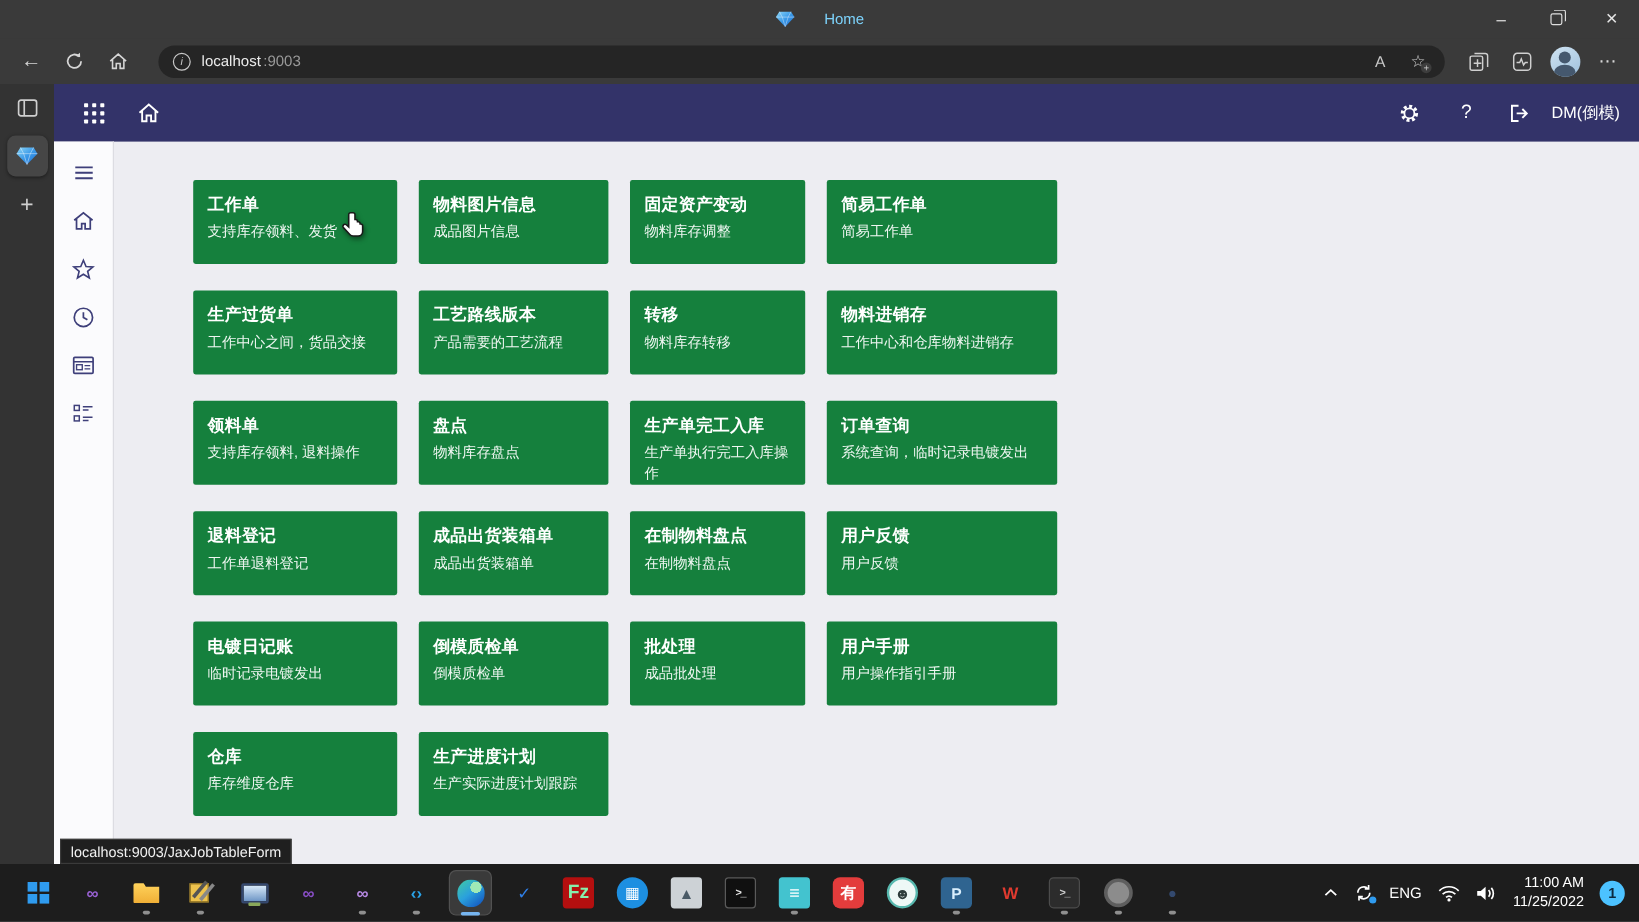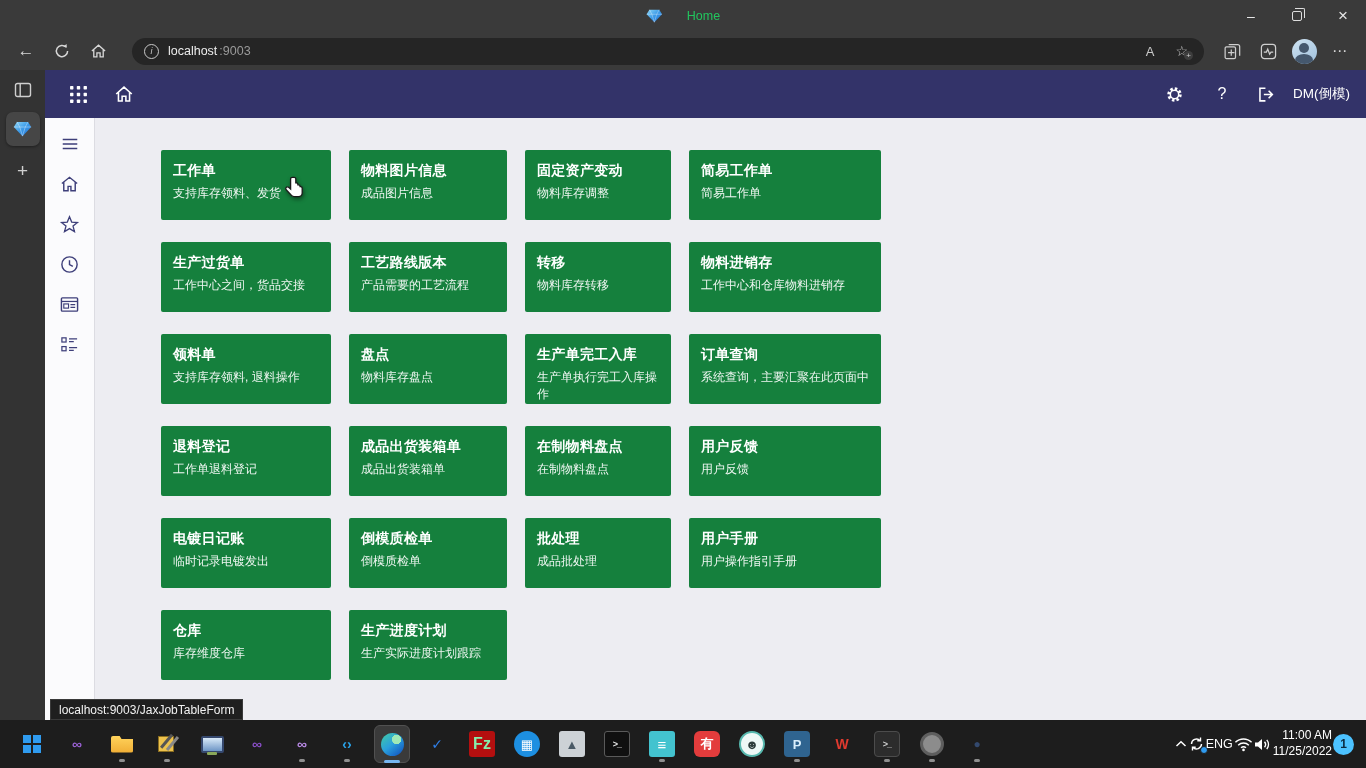--- a/index.html
+++ b/index.html
@@ -2,21 +2,21 @@
 <html><head>
 <meta charset="utf-8">
 <style>
   *{margin:0;padding:0;box-sizing:border-box;font-family:"Liberation Sans","DejaVu Sans",sans-serif;}
   html,body{width:1366px;height:768px;overflow:hidden;background:#222;}
   .screen{position:relative;width:1366px;height:768px;background:#3a3a3a;overflow:hidden;}
 
   
   .titlebar{position:absolute;top:0;left:0;right:0;height:32px;background:#3a3a3a;}
   .tabtitle{position:absolute;left:50%;top:0;height:32px;transform:translateX(-50%);
-            display:flex;align-items:center;gap:24px;color:#22c55e;font-size:12.5px;}
+            display:flex;align-items:center;gap:24px;color:#7dd3fc;font-size:12.5px;}
   .winctl{position:absolute;right:0;top:0;height:32px;display:flex;}
   .winbtn{width:46px;height:32px;display:flex;align-items:center;justify-content:center;color:#e6e6e6;font-size:14px;}
   .restore-box{width:10px;height:10px;border:1.2px solid #dedede;border-radius:2px;position:relative;}
   .restore-box::before{content:"";position:absolute;left:2px;top:-4px;width:9px;height:9px;border:1.2px solid #dedede;border-left:none;border-bottom:none;border-radius:0 2px 0 0;}
   .closex{font-size:17px;font-weight:400;}
 
   
   .toolbar{position:absolute;top:32px;left:0;right:0;height:38px;background:#3a3a3a;display:flex;align-items:center;padding:0 8px;}
   .navbtn{width:36px;height:30px;display:flex;align-items:center;justify-content:center;color:#d6d6d6;font-size:17px;border-radius:5px;}
   .addressbar{flex:1;height:27px;margin:0 10px 0 16px;background:#252525;border-radius:14px;display:flex;align-items:center;padding:0 10px 0 12px;gap:9px;color:#e6e6e6;font-size:12.5px;}
@@ -79,21 +79,21 @@
   .g-docker{background:#1d8fe1;color:#fff;font-size:13px;border-radius:50%;}
   .g-image-viewer{background:#cdd2d6;color:#4a5a66;font-size:13px;border-radius:3px;}
   .g-cmd{background:#101010;border:1px solid #5a5a5a;color:#e8e8e8;font-size:9px;border-radius:3px;letter-spacing:-1px;}
   .g-notepad{background:#43c3cf;color:#fff;font-size:15px;border-radius:3px;}
   .g-youdao-dict{background:#e33c3c;color:#fff;font-size:13px;border-radius:6px;font-weight:700;}
   .g-panda-app{background:#eef8f6;border:2px solid #57b8ae;border-radius:50%;color:#2e3d3c;font-size:13px;}
   .g-database-tool{background:#2f6490;color:#d9eefc;font-size:13px;border-radius:4px;}
   .g-windows-terminal{background:#2c2c2c;border:1px solid #4c4c4c;color:#cfcfcf;font-size:9px;border-radius:4px;letter-spacing:-1px;}
   .g-recorder-app{background:#8c8c8c;border:3px solid #5e5e5e;border-radius:50%;width:24px;height:24px;}
   .g-overflow-app{opacity:.45;font-size:12px;}
-  .tray{margin-left:auto;display:flex;align-items:center;gap:1px;padding-right:12px;color:#fff;}
+  .tray{margin-left:auto;display:flex;align-items:center;gap:13px;padding-right:12px;color:#fff;}
   .trayitem{display:flex;align-items:center;justify-content:center;position:relative;}
   .lang{font-size:12.5px;}
   .sync-dot{position:absolute;right:-3px;bottom:-2px;width:8px;height:8px;border-radius:50%;background:#2f9bef;border:1px solid #1d1d1d;}
   .clockblock{text-align:right;font-size:12px;line-height:1.3;}
   .badge{width:21px;height:21px;border-radius:50%;background:#4cc2ff;color:#0b2a40;font-size:12px;font-weight:700;display:flex;align-items:center;justify-content:center;}
 </style>
 </head>
 <body>
 
 <div class="screen">
@@ -317,21 +317,21 @@
             <article class="tile">
               <h3>盘点</h3>
               <p>物料库存盘点</p>
             </article>
             <article class="tile">
               <h3>生产单完工入库</h3>
               <p>生产单执行完工入库操作</p>
             </article>
             <article class="tile">
               <h3>订单查询</h3>
-              <p>系统查询，主要汇聚在此页面中</p>
+              <p>系统查询，临时记录电镀发出</p>
             </article>
             <article class="tile">
               <h3>退料登记</h3>
               <p>工作单退料登记</p>
             </article>
             <article class="tile">
               <h3>成品出货装箱单</h3>
               <p>成品出货装箱单</p>
             </article>
             <article class="tile">

